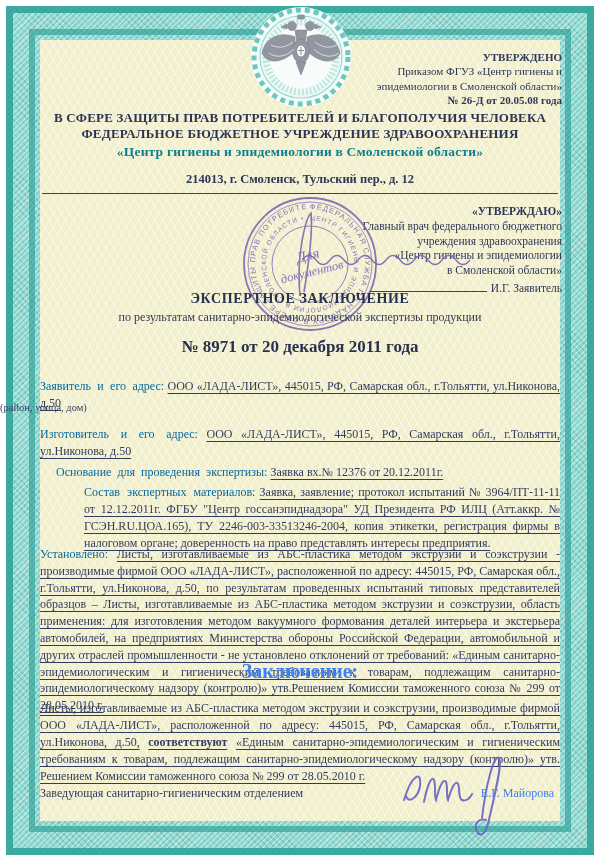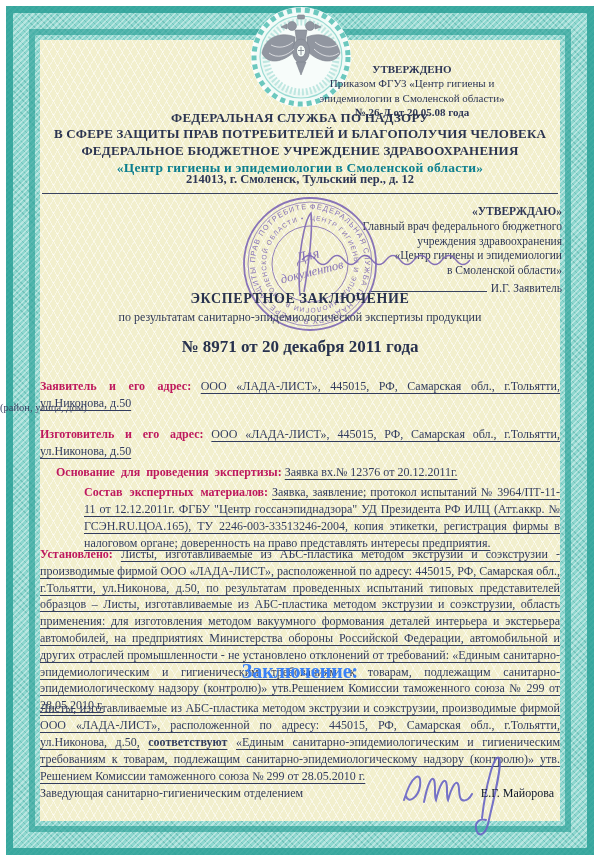--- a/index.html
+++ b/index.html
@@ -17,45 +17,45 @@
     background-image:
       repeating-linear-gradient(60deg, rgba(255,255,255,.55) 0 1px, rgba(255,255,255,0) 1px 7px),
       repeating-linear-gradient(-60deg, rgba(255,255,255,.45) 0 1px, rgba(255,255,255,0) 1px 7px);}
   
   .blk{position:absolute;}
   .right-col{text-align:right;}
   .center{text-align:center;}
   .jus{text-align:justify;}
   .b{font-weight:bold;}
   .u{text-decoration:underline;text-decoration-thickness:1px;text-underline-offset:3px;}
-  #approved{right:38px;top:62px;width:300px;font-size:11px;line-height:1.3;color:#2e3756;text-align:center;}
+  #approved{right:38px;top:50px;width:300px;font-size:11px;line-height:1.3;color:#2e3756;}
   #org-header{left:40px;right:40px;top:110px;font-weight:bold;font-size:13px;line-height:1.26;
       color:#2b3450;letter-spacing:.2px;}
   #org-header .teal{color:#0c7f8f;font-size:13.5px;}
   #org-address{left:42px;right:42px;top:172px;font-weight:bold;font-size:12.5px;color:#2e3756;
       padding-bottom:6px;border-bottom:1.5px solid #39425f;}
   #approve{right:38px;top:204px;width:330px;font-size:11.5px;line-height:1.29;color:#2e3756;}
   #approve .signrow{margin-top:2px;}
   .sign-line{display:inline-block;width:118px;border-bottom:1px solid #39425f;height:11px;
       vertical-align:baseline;margin-right:4px;}
   #doc-title{left:0;right:0;top:291px;font-weight:bold;font-size:14px;letter-spacing:.6px;color:#28324e;}
   #doc-subtitle{left:0;right:0;top:310px;font-size:12px;color:#313a58;}
   #doc-number{left:0;right:0;top:337px;font-weight:bold;font-size:17px;color:#28324e;}
   .para{left:40px;right:40px;font-size:12px;line-height:1.42;color:#323c5e;}
-  .para .lbl{font-weight:bold;color:#be185d;word-spacing:3px;}
+  .para .lbl{font-weight:normal;color:#0369a1;word-spacing:3px;}
   #applicant{top:366px;}
   #addr-hint{top:402px;font-size:10.5px;color:#3a4365;}
   #manufacturer{top:414px;}
   #basis{top:452px;padding-left:16px;}
   #materials{top:472px;margin-left:44px;}
   #established{top:534px;line-height:1.40;}
   #concl-heading{left:0;right:0;top:660px;font-weight:bold;font-size:20px;color:#3b82f6;}
   #concl-body{top:688px;}
   #footer-pos{left:40px;top:786px;font-size:12px;color:#313a58;}
-  #footer-name{right:46px;top:786px;font-size:12px;color:#0f172a;}
+  #footer-name{right:46px;top:786px;font-size:12px;color:#3b82f6;}
   
   #emblem{left:248px;top:4px;width:106px;height:106px;}
   #stamp{left:238px;top:192px;width:144px;height:144px;opacity:.88;}
   #pon-wave{left:298px;top:244px;width:210px;height:28px;opacity:.9;}
   #footer-sign{left:396px;top:744px;width:156px;height:100px;opacity:.92;}
   svg{display:block;}
 </style>
 </head>
 <body>
 
@@ -90,21 +90,20 @@
   </svg>
 
   <div id="approved" class="blk right-col">
     <div class="b">УТВЕРЖДЕНО</div>
     <div>Приказом ФГУЗ «Центр гигиены и</div>
     <div>эпидемиологии в Смоленской области»</div>
     <div class="b">№ 26-Д от 20.05.08 года</div>
   </div>
 
   <div id="org-header" class="blk center">
-    <div>ФЕДЕРАЛЬНАЯ СЛУЖБА ПО НАДЗОРУ</div>
     <div>В СФЕРЕ ЗАЩИТЫ ПРАВ ПОТРЕБИТЕЛЕЙ И БЛАГОПОЛУЧИЯ ЧЕЛОВЕКА</div>
     <div>ФЕДЕРАЛЬНОЕ БЮДЖЕТНОЕ УЧРЕЖДЕНИЕ ЗДРАВООХРАНЕНИЯ</div>
     <div class="teal">«Центр гигиены и эпидемиологии в Смоленской области»</div>
   </div>
   <div id="org-address" class="blk center">214013, г. Смоленск, Тульский пер., д. 12</div>
 
   <div id="approve" class="blk right-col">
     <div class="b">«УТВЕРЖДАЮ»</div>
     <div>Главный врач федерального бюджетного</div>
     <div>учреждения здравоохранения</div>

